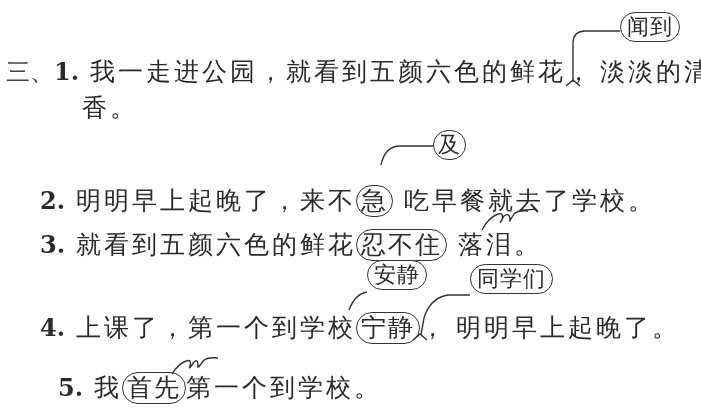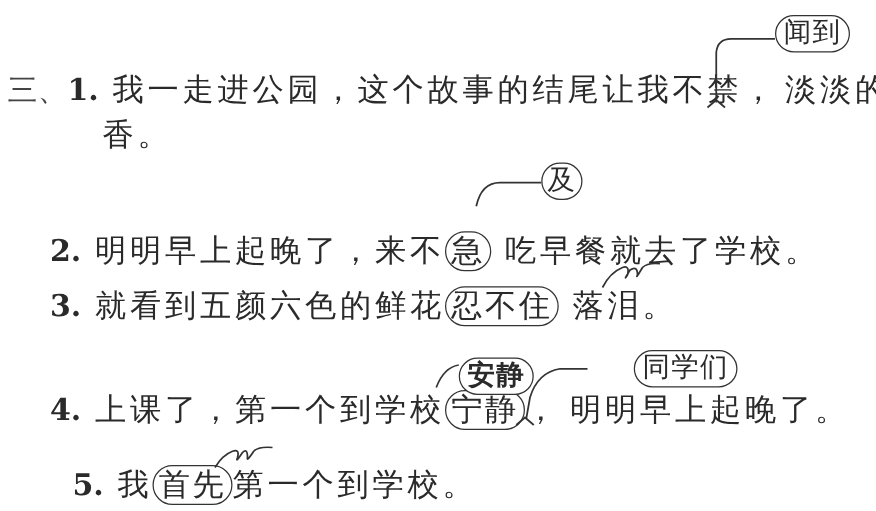--- a/index.html
+++ b/index.html
@@ -11,21 +11,21 @@
   .circ { display: inline-block; border: 1.6px solid #333; border-radius: 16px; padding: 0 4px; line-height: 30px; letter-spacing: 2px; }
   .circ.tall { border-radius: 18px; text-align: right; }
   .ann { position: absolute; font-size: 22px; line-height: 28px; border: 1.6px solid #333; border-radius: 15px; padding: 0 6px; background:#fff; white-space: nowrap; color:#2a2a2a; letter-spacing: 1px; text-align: center; }
   svg.marks { position: absolute; left: 0; top: 0; }
 </style>
 </head>
 <body>
 
 <div class="line" style="left:6px; top:57px;">
   <span class="sec">三、</span><span class="num">1.</span>
-  <span>我一走进公园，这个故事的结尾让我不禁，</span><span style="display:inline-block;width:6px"></span><span>淡淡的清</span>
+  <span>我一走进公园，就看到五颜六色的鲜花，</span><span style="display:inline-block;width:6px"></span><span>淡淡的清</span>
 </div>
 <div class="line" style="left:82px; top:93px;">
   <span>香。</span>
 </div>
 <div class="ann" style="left:620px; top:12px;">闻到</div>
 
 <div class="line" style="left:40px; top:158px;margin-top:27px;">
   <span class="num">2.</span>
   <span>明明早上起晚了，来不</span><span class="circ">急</span>
   <span>吃早餐就去了学校。</span>
@@ -35,22 +35,22 @@
 <div class="line" style="left:40px; top:229px;">
   <span class="num">3.</span>
   <span>就看到五颜六色的鲜花</span><span class="circ tall">忍不住</span>
   <span>落泪。</span>
 </div>
 
 <div class="line" style="left:40px; top:312px;">
   <span class="num">4.</span>
   <span>上课了，第一个到学校</span><span class="circ">宁静</span><span>，</span><span style="display:inline-block;width:8px"></span><span>明明早上起晚了。</span>
 </div>
-<div class="ann" style="left:367px; top:286px;font-weight:bold;">安静</div>
-<div class="ann" style="left:470px; top:280px;margin-left:37px;">同学们</div>
+<div class="ann" style="left:367px; top:260px;">安静</div>
+<div class="ann" style="left:470px; top:264px;">同学们</div>
 
 <div class="line" style="left:58px; top:372px;">
   <span class="num">5.</span>
   <span>我</span><span class="circ tall">首先</span><span>第一个到学校。</span>
 </div>
 
 <svg class="marks" width="701" height="409" viewBox="0 0 701 409">
   <g fill="none" stroke="#333" stroke-width="1.4">
 
     <path d="M620 31 L585 31 Q574 31 573 42 L573 82"></path>

